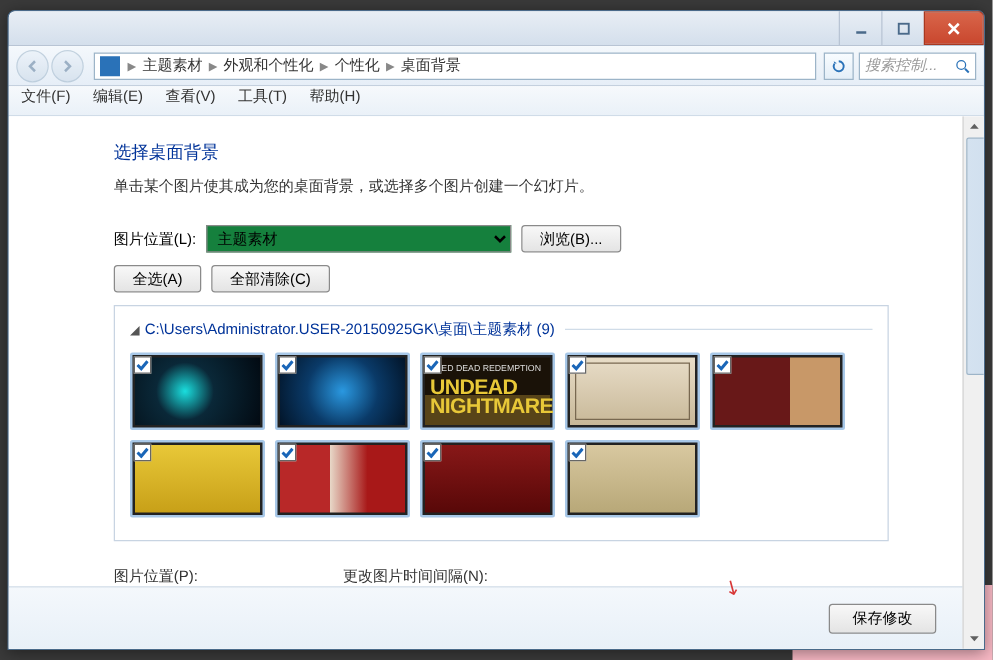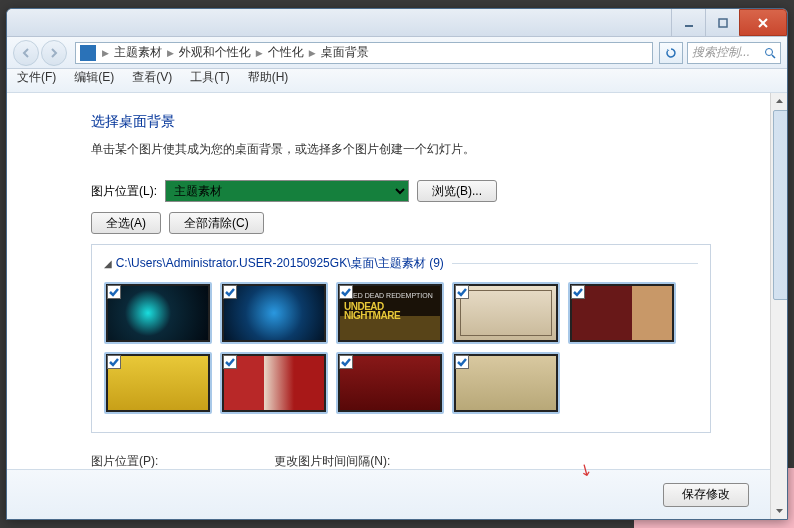--- a/index.html
+++ b/index.html
@@ -84,21 +84,21 @@
 .btn-save { height: 24px; padding: 0 18px; font-size: 12px; background: linear-gradient(#f8f8f8,#e4e4e4);
   border: 1px solid #8a8a8a; border-radius: 3px; text-align: center; }
 .pink-below { position: absolute; right: 0; bottom: 0; width: 160px; height: 60px; background: #f8b8c4; }
 .red-arrow { position: absolute; right: 202px; top: 460px; color: #d83838; font-size: 16px; transform: rotate(30deg); }
 
 
 .t1 { background: radial-gradient(circle at 40% 50%, #1adede 0%, #0a2838 35%, #020a12 100%); }
 .t2 { background: radial-gradient(circle at 50% 50%, #2a98e0 0%, #0a3a68 50%, #021428 100%); }
 .t3 { background: linear-gradient(#1a1208 55%, #584418 55%); }
 .t3::after { content: attr(data-text1); position: absolute; top: 8px; left: 10px; font-size: 7px; color: #ddd; white-space: pre; }
-.t3 .big { position: absolute; top: 18px; left: 6px; color: #e8c838; font-weight: 900; font-size: 10px; letter-spacing: -.5px; line-height: .9; }
+.t3 .big { position: absolute; top: 18px; left: 6px; color: #e8c838; font-weight: 900; font-size: 17px; letter-spacing: -.5px; line-height: .9; }
 .t4 { background: linear-gradient(#e8ddc8, #c8b898); }
 .t4::after { content: ""; position: absolute; inset: 6px; border: 1px solid #786850; }
 .t5 { background: linear-gradient(90deg, #681818 60%, #c89868 60%); }
 .t6 { background: linear-gradient(#e8c838, #c8a018); }
 .t7 { background: linear-gradient(90deg, #b82828 40%, #e8d8c8 40%, #a81818 70%); }
 .t8 { background: linear-gradient(#881818, #580808); }
 .t9 { background: linear-gradient(#d8c8a0, #b8a878); }
 </style>
 </head>
 <body>

